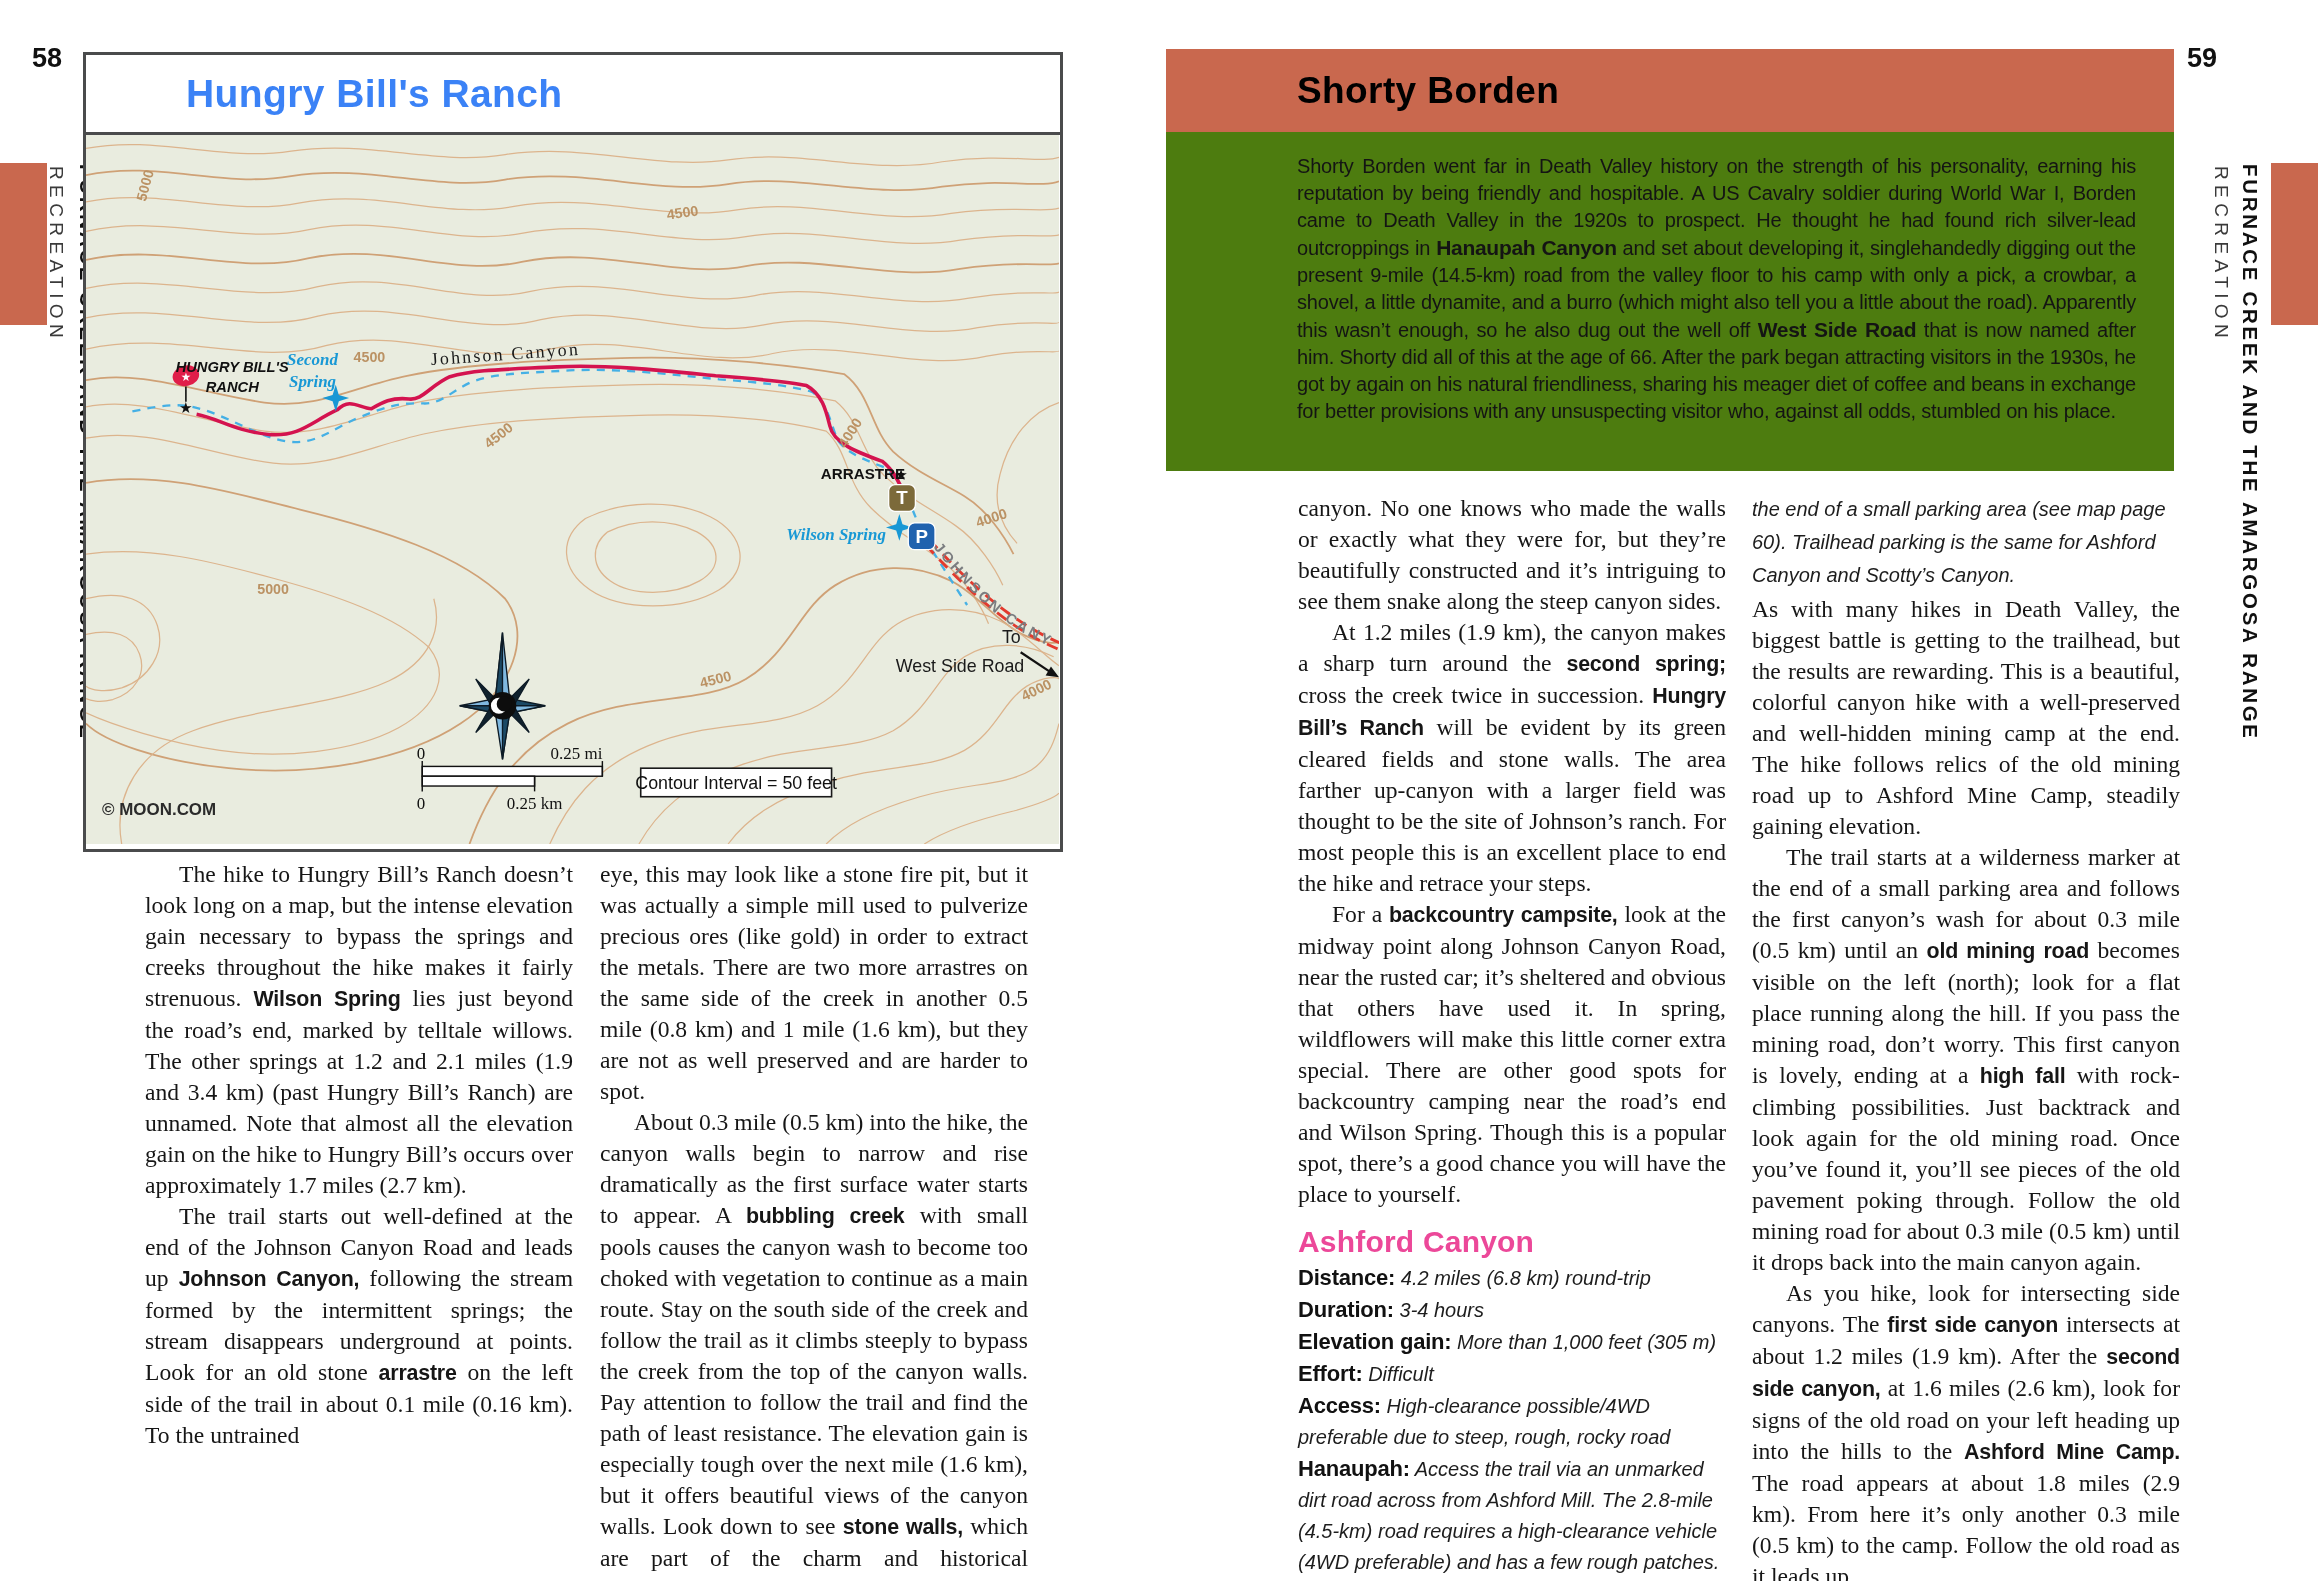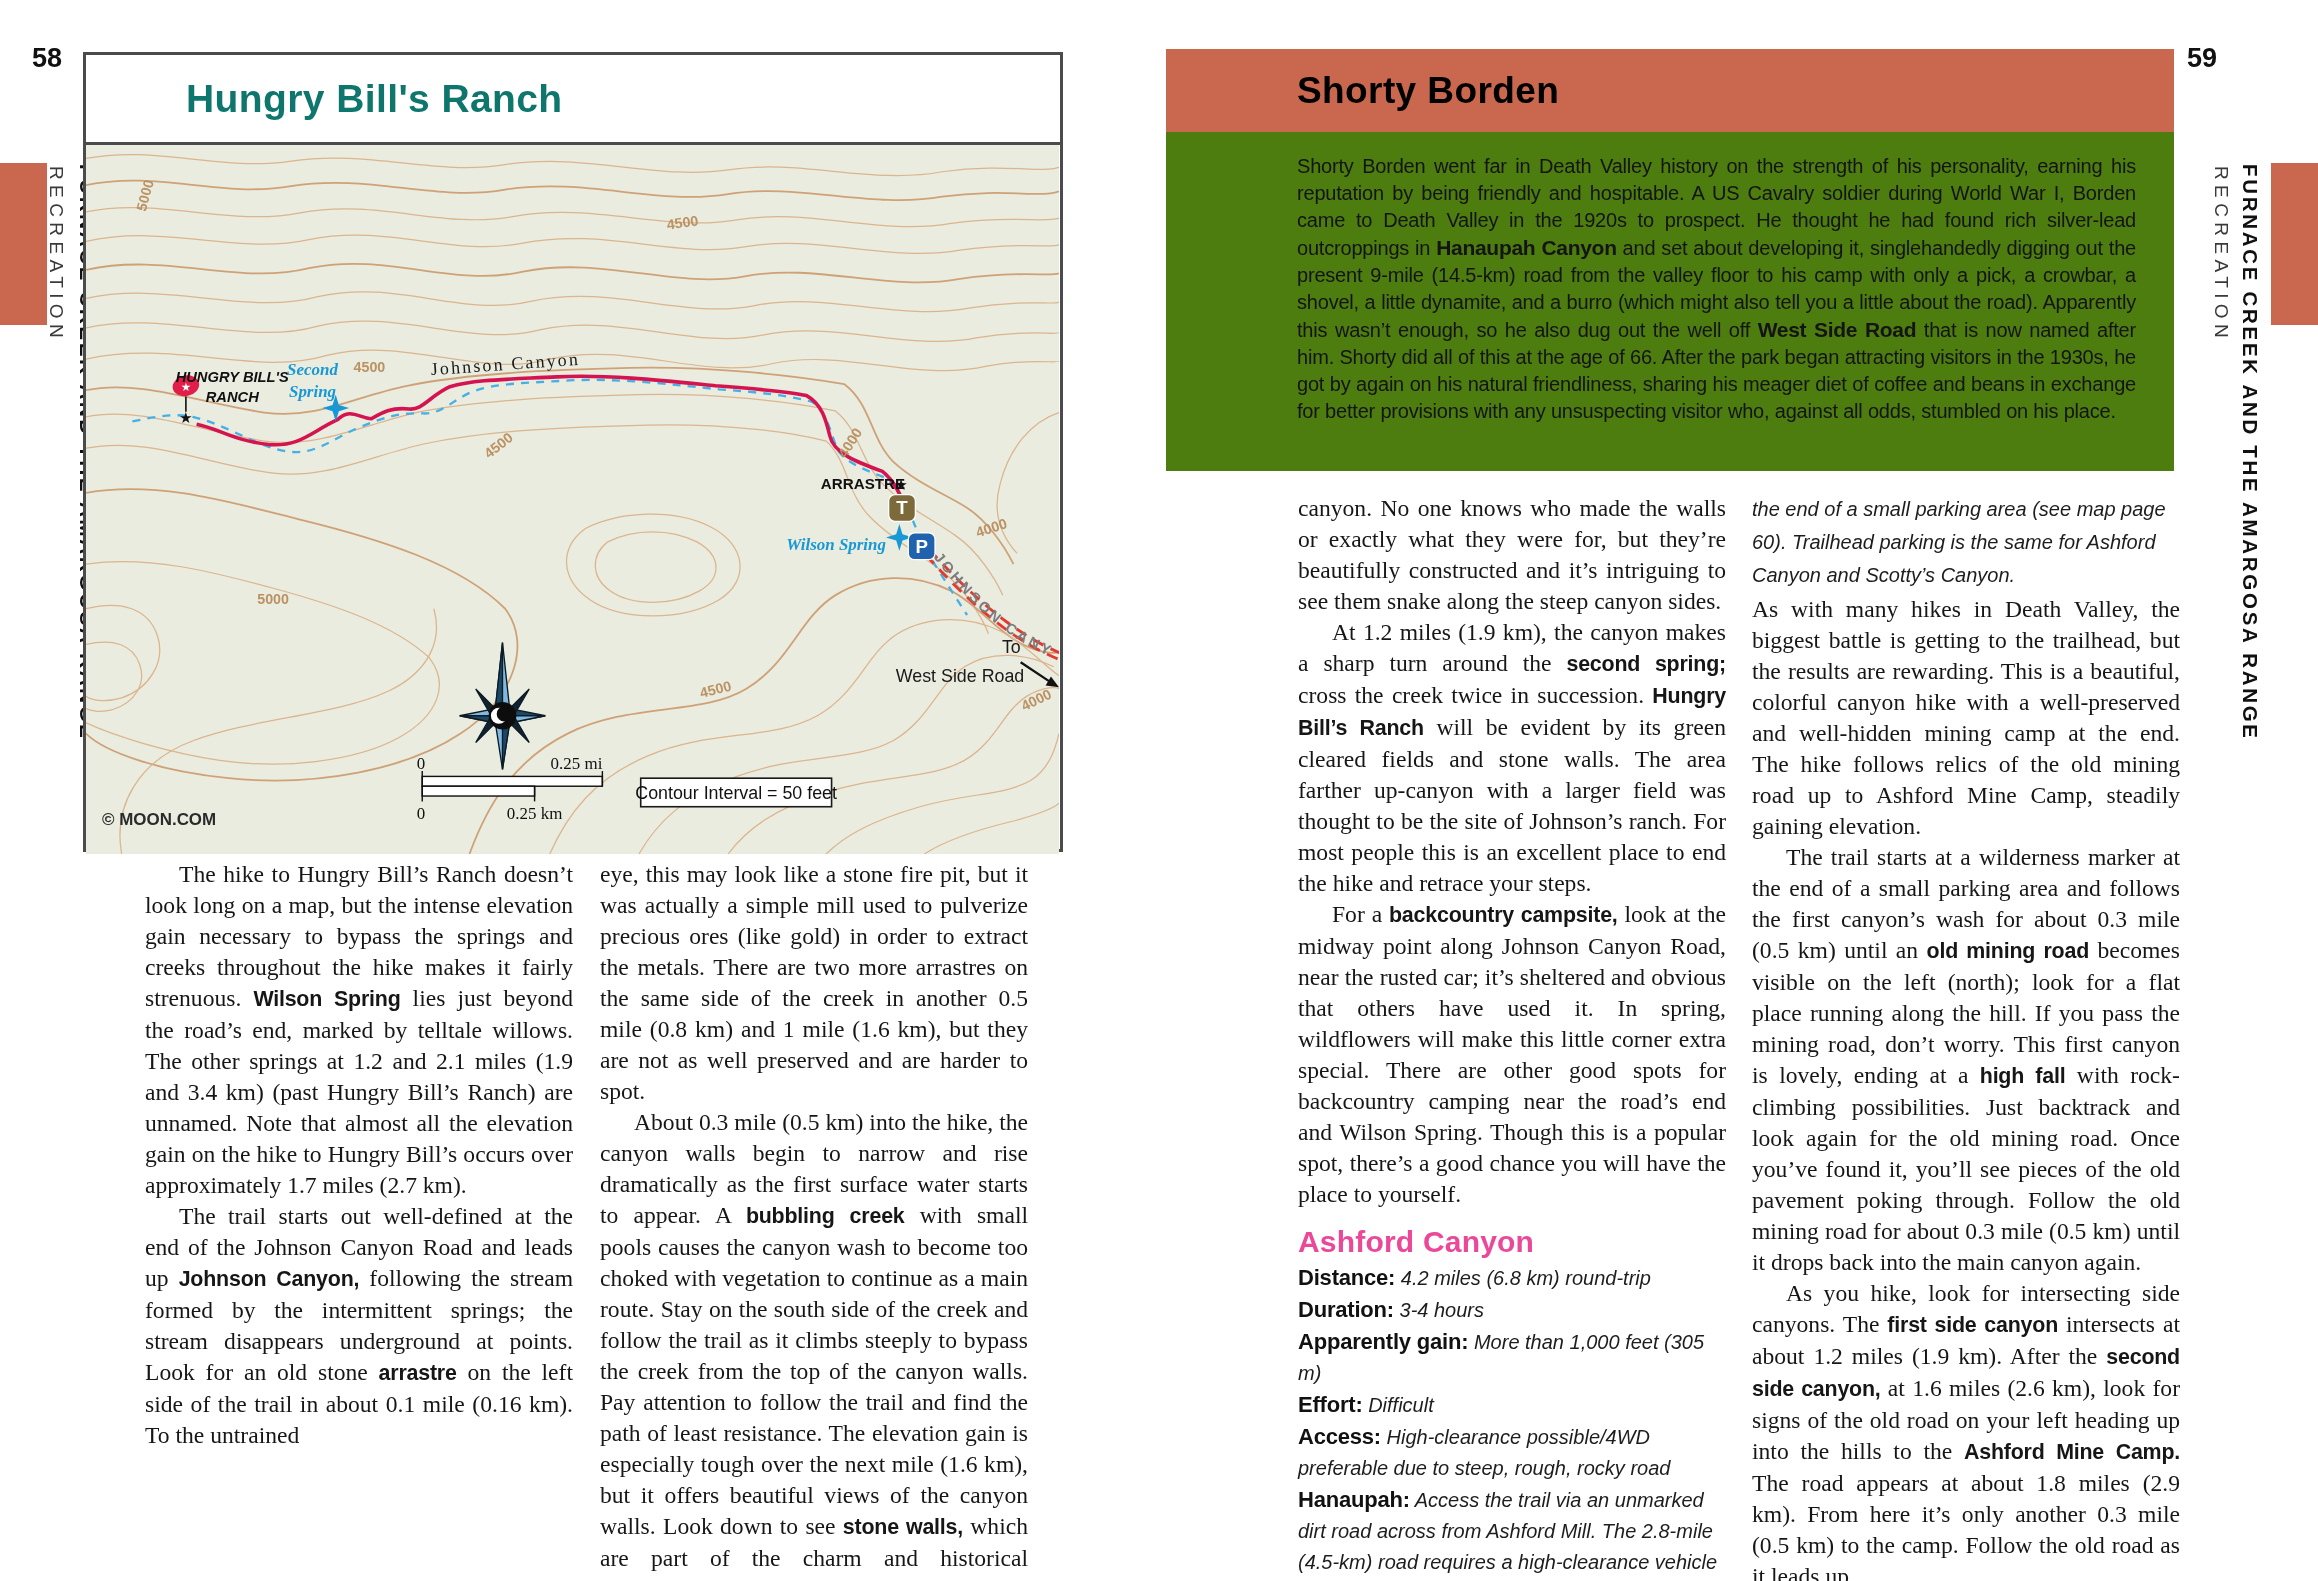--- a/index.html
+++ b/index.html
@@ -7,22 +7,22 @@
           font-family:"Liberation Sans",sans-serif;}
   .pagenum{position:absolute;font:700 27px "Liberation Sans",sans-serif;color:#111;}
   
   .side-block{position:absolute;width:47px;height:162px;background:#c9684e;}
   .v-text{position:absolute;writing-mode:vertical-rl;white-space:nowrap;}
   .v-chapter{font:700 20.5px "Liberation Sans",sans-serif;letter-spacing:2.7px;color:#101010;}
   .v-section{font:400 19px "Liberation Sans",sans-serif;letter-spacing:5.4px;color:#3a3a3a;}
   
   .map{position:absolute;left:83px;top:52px;width:980px;height:800px;box-sizing:border-box;
        border:3.6px solid #4a4b4c;background:#ffffff;}
-  .map-title{height:90px;border-bottom:3.6px solid #4a4b4c;display:flex;align-items:center;
-             padding-left:100px;font:700 39px "Liberation Sans",sans-serif;color:#0f766e;
+  .map-title{height:80px;border-bottom:3.6px solid #4a4b4c;display:flex;align-items:center;
+             padding-left:100px;font:700 39px "Liberation Sans",sans-serif;color:#3b82f6;
              letter-spacing:0.4px;box-sizing:border-box;background:#ffffff;}
   .map svg{display:block;}
   
   .col{position:absolute;width:428px;text-align:justify;font-family:"Liberation Serif",serif;
        font-size:23.6px;line-height:31px;color:#161616;}
   .body-p{margin:0;}
   .body-p.ind{text-indent:34px;}
   .kw{font-family:"Liberation Sans",sans-serif;font-weight:700;font-size:21.4px;letter-spacing:-0.2px;}
   .trail-heading{font-family:"Liberation Sans",sans-serif;font-weight:700;font-size:30px;
        color:#ec4899;margin:16px 0 5.4px;text-align:left;letter-spacing:0.2px;}
@@ -217,21 +217,21 @@
     <div class="callout-body"><span>Shorty Borden went far in Death Valley history on the strength of his personality, earning his reputation by being friendly and hospitable. A US Cavalry soldier during World War I, Borden came to Death Valley in the 1920s to prospect. He thought he had found rich silver-lead outcroppings in </span><span class="kw">Hanaupah Canyon</span><span> and set about developing it, singlehandedly digging out the present 9-mile (14.5-km) road from the valley floor to his camp with only a pick, a crowbar, a shovel, a little dynamite, and a burro (which might also tell you a little about the road). Apparently this wasn’t enough, so he also dug out the well off </span><span class="kw">West Side Road</span><span> that is now named after him. Shorty did all of this at the age of 66. After the park began attracting visitors in the 1930s, he got by again on his natural friendliness, sharing his meager diet of coffee and beans in exchange for better provisions with any unsuspecting visitor who, against all odds, stumbled on his place.</span></div>
   </div>
 
   <div class="col" style="left:1298px;top:493px;">
       <p class="body-p"><span>canyon. No one knows who made the walls or exactly what they were for, but they’re beautifully constructed and it’s intriguing to see them snake along the steep canyon sides.</span></p>
       <p class="body-p ind"><span>At 1.2 miles (1.9 km), the canyon makes a sharp turn around the </span><span class="kw">second spring;</span><span> cross the creek twice in succession. </span><span class="kw">Hungry Bill’s Ranch</span><span> will be evident by its green cleared fields and stone walls. The area farther up-canyon with a larger field was thought to be the site of Johnson’s ranch. For most people this is an excellent place to end the hike and retrace your steps.</span></p>
       <p class="body-p ind"><span>For a </span><span class="kw">backcountry campsite,</span><span> look at the midway point along Johnson Canyon Road, near the rusted car; it’s sheltered and obvious that others have used it. In spring, wildflowers will make this little corner extra special. There are other good spots for backcountry camping near the road’s end and Wilson Spring. Though this is a popular spot, there’s a good chance you will have the place to yourself.</span></p>
       <h3 class="trail-heading">Ashford Canyon</h3>
       <div class="stat-line"><span class="stat-label">Distance:</span><span> 4.2 miles (6.8 km) round-trip</span></div>
       <div class="stat-line"><span class="stat-label">Duration:</span><span> 3-4 hours</span></div>
-      <div class="stat-line"><span class="stat-label">Apparently gain:</span><span> More than 1,000 feet (305 m)</span></div>
+      <div class="stat-line"><span class="stat-label">Elevation gain:</span><span> More than 1,000 feet (305 m)</span></div>
       <div class="stat-line"><span class="stat-label">Effort:</span><span> Difficult</span></div>
       <div class="stat-line"><span class="stat-label">Access:</span><span> High-clearance possible/4WD preferable due to steep, rough, rocky road</span></div>
       <div class="stat-line"><span class="stat-label">Hanaupah:</span><span> Access the trail via an unmarked dirt road across from Ashford Mill. The 2.8-mile (4.5-km) road requires a high-clearance vehicle (4WD preferable) and has a few rough patches. The trailhead begins at</span></div>
     </div>
   <div class="col" style="left:1752px;top:493px;">
       <p class="intro-italic"><span>the end of a small parking area (see map page 60). Trailhead parking is the same for Ashford Canyon and Scotty’s Canyon.</span></p>
       <p class="body-p"><span>As with many hikes in Death Valley, the biggest battle is getting to the trailhead, but the results are rewarding. This is a beautiful, colorful canyon hike with a well-preserved and well-hidden mining camp at the end. The hike follows relics of the old mining road up to Ashford Mine Camp, steadily gaining elevation.</span></p>
       <p class="body-p ind"><span>The trail starts at a wilderness marker at the end of a small parking area and follows the first canyon’s wash for about 0.3 mile (0.5 km) until an </span><span class="kw">old mining road</span><span> becomes visible on the left (north); look for a flat place running along the hill. If you pass the mining road, don’t worry. This first canyon is lovely, ending at a </span><span class="kw">high fall</span><span> with rock-climbing possibilities. Just backtrack and look again for the old mining road. Once you’ve found it, you’ll see pieces of the old pavement poking through. Follow the old mining road for about 0.3 mile (0.5 km) until it drops back into the main canyon again.</span></p>
       <p class="body-p ind"><span>As you hike, look for intersecting side canyons. The </span><span class="kw">first side canyon</span><span> intersects at about 1.2 miles (1.9 km). After the </span><span class="kw">second side canyon,</span><span> at 1.6 miles (2.6 km), look for signs of the old road on your left heading up into the hills to the </span><span class="kw">Ashford Mine Camp.</span><span> The road appears at about 1.8 miles (2.9 km). From here it’s only another 0.3 mile (0.5 km) to the camp. Follow the old road as it leads up</span></p>
     </div>

